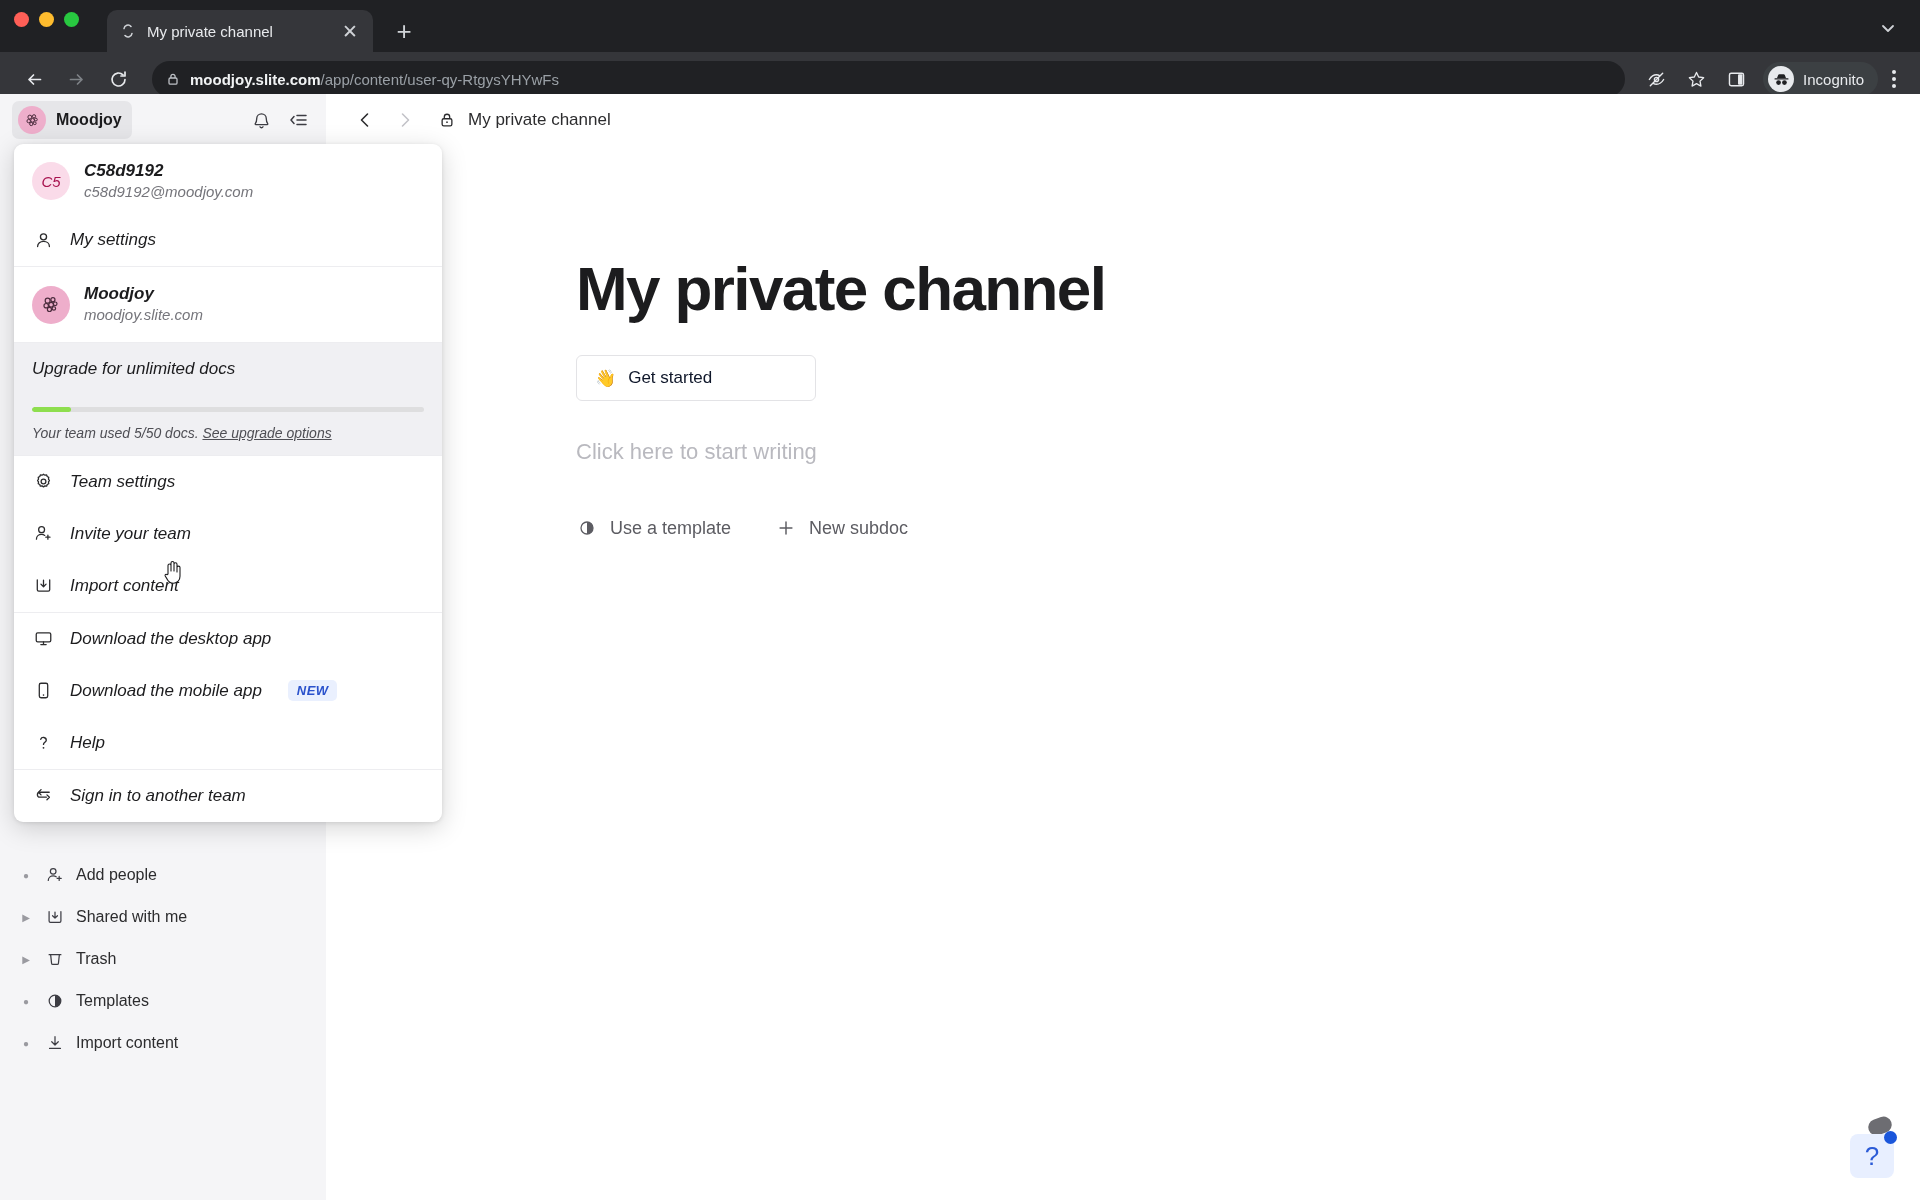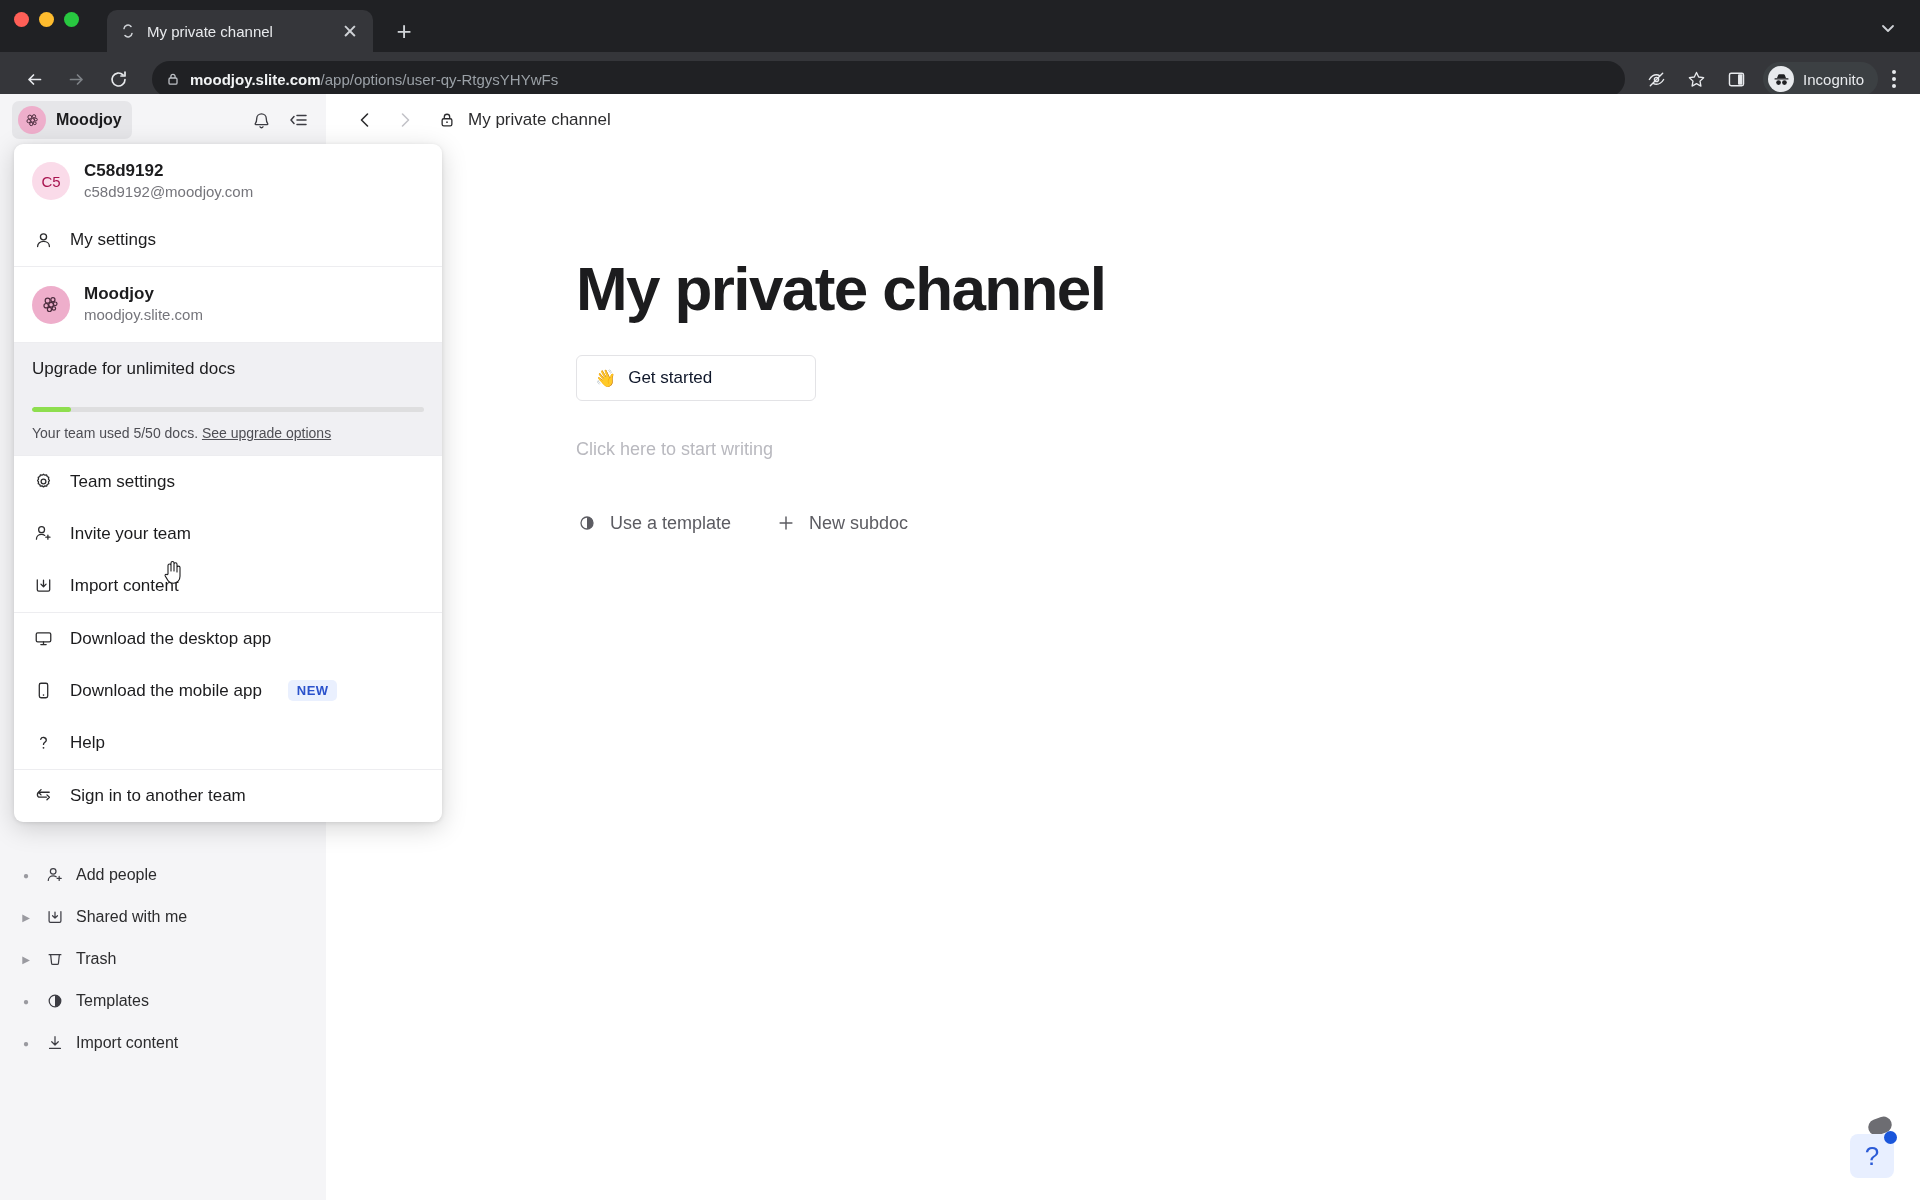--- a/index.html
+++ b/index.html
@@ -119,21 +119,21 @@
     font-size: 62px; font-weight: 800; letter-spacing: -1.6px; color: #1c1c1e;
     line-height: 1.05; margin-bottom: 34px;
   }
   .get-started {
     width: 240px; height: 46px; border: 1px solid #e3e3e6; border-radius: 6px;
     display: flex; align-items: center; gap: 12px; padding: 0 18px; cursor: pointer;
     background: #fff;
   }
   .get-started .emoji { font-size: 17px; }
   .get-started .gs-label { font-size: 17px; color: #0f172a; }
-  .placeholder { margin-top: 38px; font-size: 18px; color: #b9b9bf; cursor: text; }
+  .placeholder { margin-top: 38px; font-size: 22px; color: #b9b9bf; cursor: text; }
   .doc-actions { margin-top: 52px; display: flex; align-items: flex-end; gap: 44px; }
   .doc-action { display: flex; align-items: center; gap: 12px; cursor: pointer; }
   .doc-action .da-ico { width: 22px; height: 22px; display:flex; align-items:center; justify-content:center; color:#5c5c62; }
   .doc-action .da-label { font-size: 18px; color: #5c5c62; }
 
   .help-widget { position: absolute; right: 18px; bottom: 14px; width: 52px; height: 52px; }
   .help-btn {
     width: 44px; height: 44px; background: #e8efff; border-radius: 8px;
     display: flex; align-items: center; justify-content: center;
     color: #2b5bd7; font-size: 26px; cursor: pointer; position: relative;
@@ -141,21 +141,21 @@
   .help-badge { position: absolute; right: -3px; top: -3px; width: 13px; height: 13px; border-radius: 50%; background: #1a56db; }
   .help-pill { position: absolute; right: 10px; top: -16px; width: 24px; height: 16px; border-radius: 8px; background: #6d6d72; transform: rotate(-20deg); }
 
   
   .menu {
     position: absolute; left: 14px; top: 50px; width: 428px;
     background: #fff; border-radius: 9px;
     box-shadow: 0 6px 26px rgba(0,0,0,.17), 0 1px 4px rgba(0,0,0,.10);
     z-index: 50; overflow: hidden;
   }
-  .menu-sec { border-bottom: 1px solid #ededf0; }
+  .menu-sec { border-bottom: 1px solid #ededf0; font-style: italic; }
   .menu-sec:last-child { border-bottom: none; }
   .acct {
     display: flex; align-items: center; gap: 14px; padding: 16px 18px 12px 18px; cursor: default;
   }
   .acct-avatar {
     width: 38px; height: 38px; border-radius: 50%; background: #fadbe9;
     display: flex; align-items: center; justify-content: center;
     color: #a8134f; font-size: 15px; font-weight: 500; flex: 0 0 38px;
   }
   .acct-avatar.logo { background: #eeaecb; }
@@ -234,21 +234,21 @@
     </div>
 
     <div class="omnibox">
       <span class="lock-ico">
         <svg width="14" height="14" viewBox="0 0 14 14">
             <rect x="3" y="6" width="8" height="6.2" rx="1.3" stroke="#bdc1c6" stroke-width="1.3" fill="none"></rect>
             <path d="M4.9 6V4.5a2.1 2.1 0 014.2 0V6" stroke="#bdc1c6" stroke-width="1.3" fill="none"></path>
           </svg>
       </span>
       <span class="url">
-        <span class="host">moodjoy.slite.com</span><span class="path">/app/options/user-qy-RtgysYHYwFs</span>
+        <span class="host">moodjoy.slite.com</span><span class="path">/app/content/user-qy-RtgysYHYwFs</span>
       </span>
     </div>
 
     <div class="omni-actions">
       <div class="ico-btn">
         <svg width="19" height="19" viewBox="0 0 20 20">
             <path d="M2.5 10S5.5 5 10 5c1.2 0 2.3.35 3.2.9M17.5 10s-3 5-7.5 5c-1.3 0-2.4-.4-3.4-1" stroke="#e8eaed" stroke-width="1.5" fill="none" stroke-linecap="round"></path>
             <circle cx="10" cy="10" r="2.2" stroke="#e8eaed" stroke-width="1.5" fill="none"></circle>
             <path d="M3.5 16.5l13-13" stroke="#e8eaed" stroke-width="1.5" stroke-linecap="round"></path>
           </svg>

